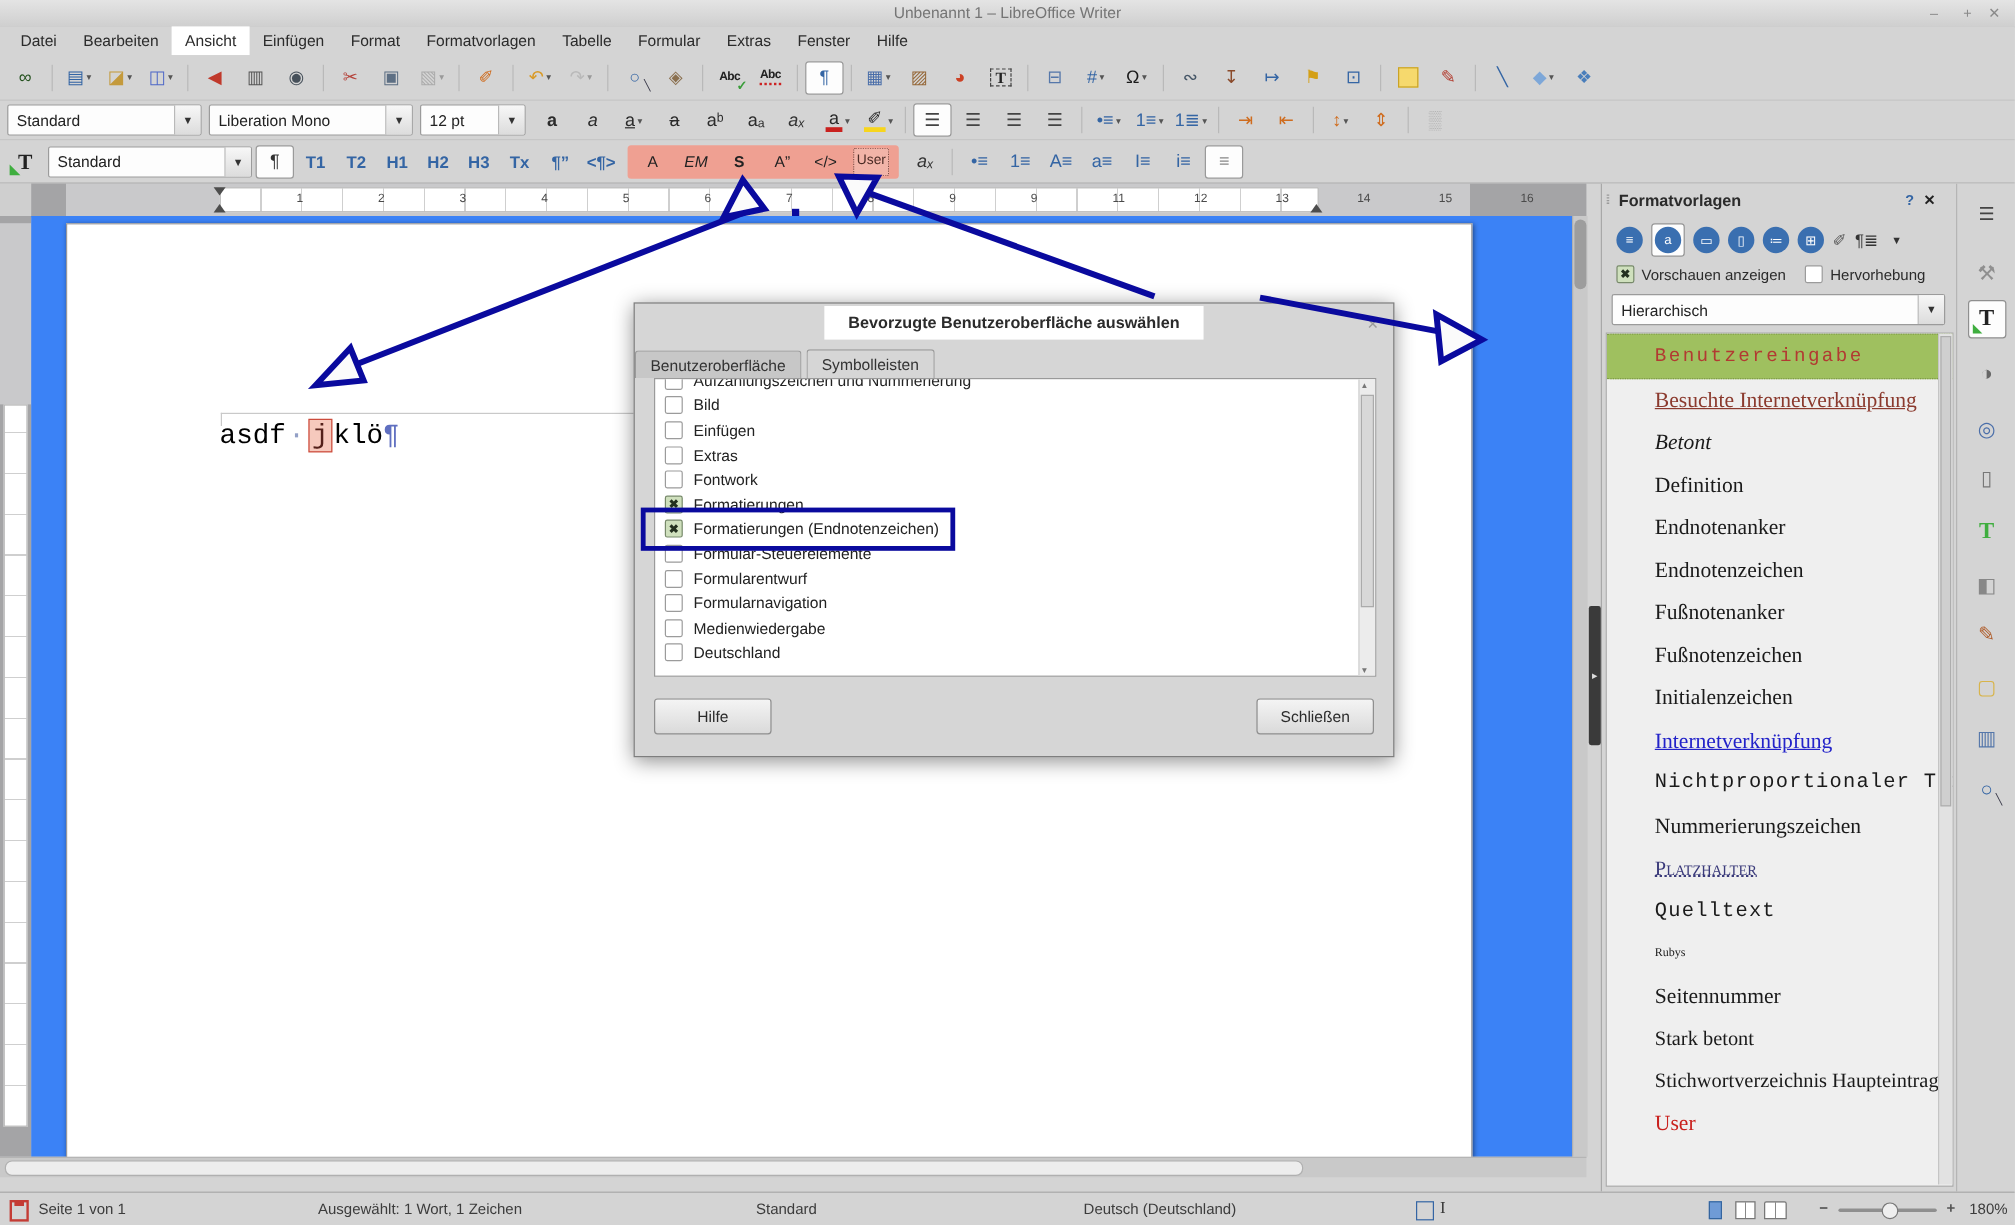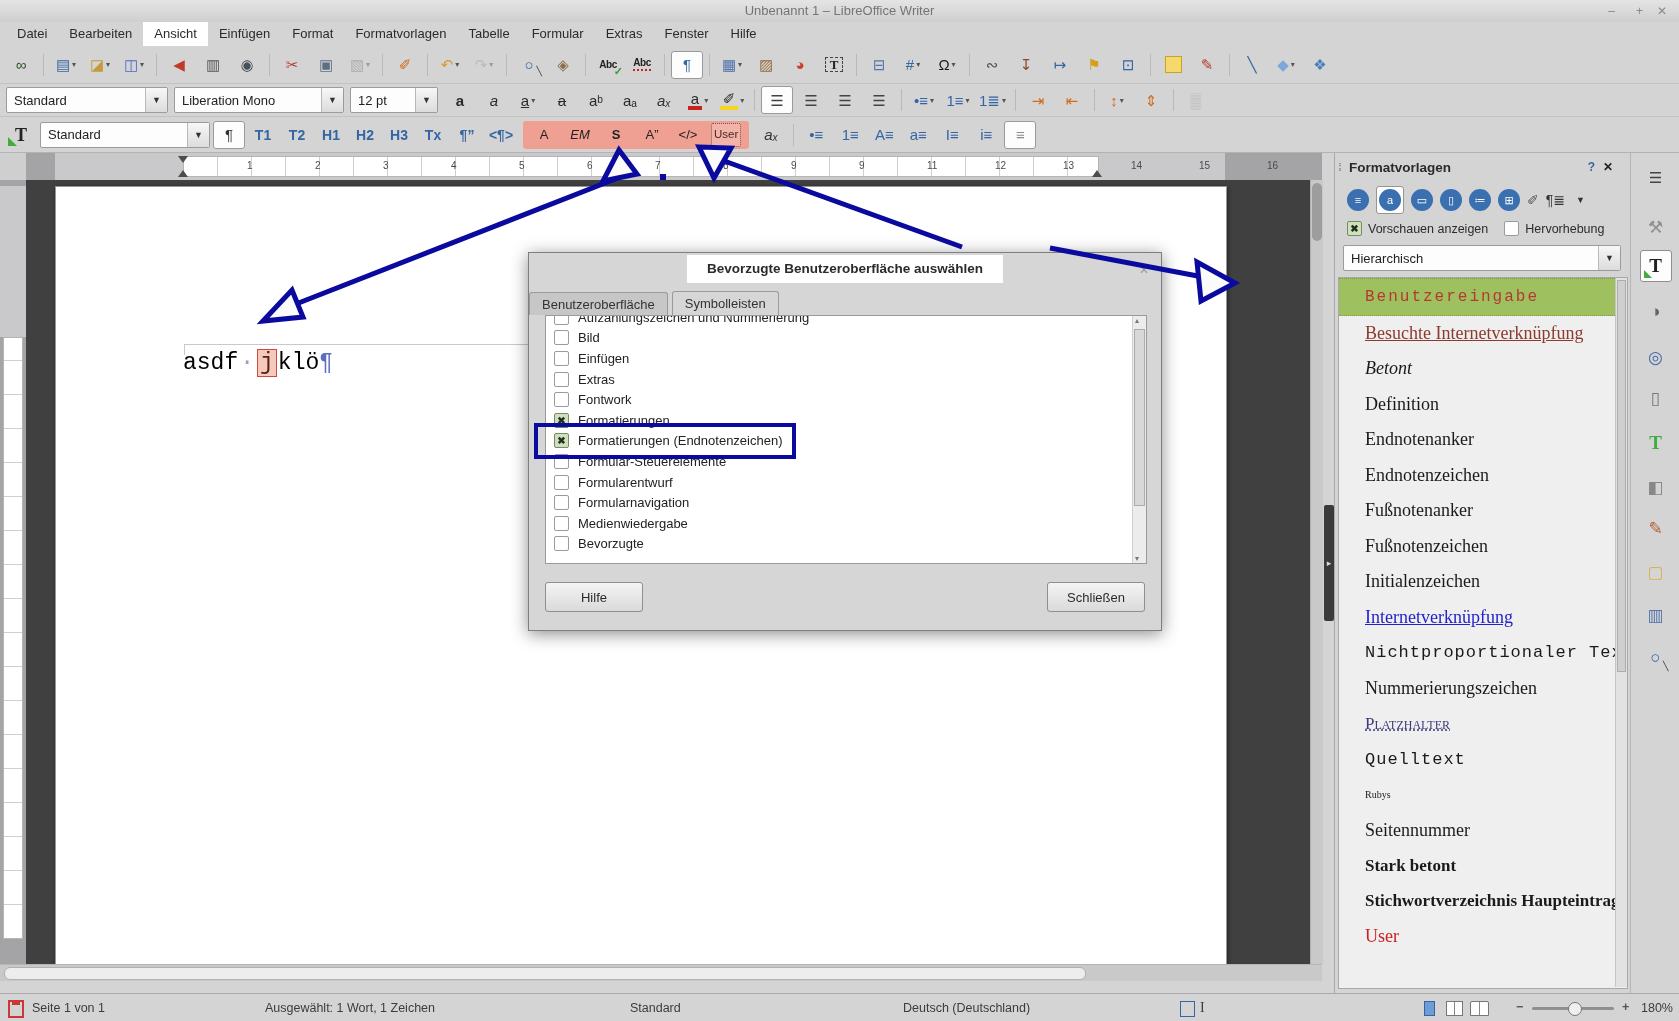--- a/index.html
+++ b/index.html
@@ -63,21 +63,21 @@
   .rnum{position:absolute;top:7px;font-size:10px;color:#4a4a4a}
   .imark{position:absolute;width:0;height:0;border-left:5px solid transparent;border-right:5px solid transparent}
   #imark-top{left:152px;top:3px;border-top:7px solid #4d4d4d}
   #imark-bot{left:152px;bottom:3px;border-bottom:7px solid #4d4d4d}
   #imark-right{left:1066px;bottom:3px;border-bottom:7px solid #4d4d4d}
   #vruler{position:absolute;left:0;top:180px;width:26px;height:784px;background:#a4a4a6}
   #vruler .vmargin{position:absolute;left:0;right:0;top:6px;height:151px;background:#c9c9cb}
   #vruler .vtext{position:absolute;left:3px;right:3px;top:157px;height:600px;background:#fff;border:1px solid #b5b5b5;
      background-image:repeating-linear-gradient(0deg,transparent 0 33px,#cfcfcf 33px 34px)}
   
-  #docarea{position:absolute;left:26px;top:180px;width:1284px;height:784px;background:#404040}
+  #docarea{position:absolute;left:26px;top:180px;width:1284px;height:784px;background:#3b82f6}
   #page{position:absolute;left:29px;top:6px;width:1170px;height:778px;background:#fff;border:1px solid #97979b;
         box-shadow:1px 1px 4px rgba(0,0,0,.45)}
   #marginline{position:absolute;left:128px;top:157px;width:914px;height:10px;
         border-top:1px solid #c9c9c9;border-left:1px solid #c9c9c9;border-right:1px solid #c9c9c9}
   #docline{position:absolute;left:127px;top:162px;font-family:"Liberation Mono","DejaVu Sans Mono",monospace;
         font-size:23px;color:#000;display:flex;align-items:baseline}
   .t-space{color:#93a0c6;margin:0 2px}
   .t-sel{background:#f6c9bd;border:1px solid #cc4b3d;color:#53201a;padding:0 2px;margin:0 1px}
   .t-pil{color:#5f6fc0}
   
@@ -97,31 +97,31 @@
   .sbc{width:22px;height:22px;border-radius:50%;background:#3a6fb0;color:#fff;font-size:11px;
        display:flex;align-items:center;justify-content:center}
   .sbp{font-size:14px;display:flex;align-items:center;justify-content:center;height:22px}
   .sbwrap{display:flex}
   .sbwrap.on{background:#fdfdfd;border:1px solid #949494;border-radius:3px;padding:2px}
   .sbdd{font-size:9px;color:#333;margin-left:4px}
   #sbchecks{position:absolute;top:68px;left:12px;display:flex;gap:16px;font-size:12.5px;align-items:center}
   .ckrow{display:flex;align-items:center;gap:6px}
   #sbfilter{position:absolute;top:92px;left:8px;right:10px}
   #stylelist{position:absolute;top:124px;left:3px;right:3px;bottom:4px;background:#efefef;border:1px solid #a8a8a8;overflow:hidden}
-  .srow{height:35.5px;display:flex;align-items:center;padding-left:26px;
+  .srow{height:35.5px;display:flex;align-items:center;padding-left:40px;
         font-family:"Liberation Serif","DejaVu Serif",serif;font-size:18px;color:#1a1a1a;white-space:nowrap;overflow:hidden}
   .srow.sel{background:#9fc05f;color:#b23a32;font-family:"Liberation Mono","DejaVu Sans Mono",monospace;
         font-size:16px;letter-spacing:2px;border-top:1px dotted #7f9a4a;border-bottom:1px dotted #7f9a4a}
   .srow.visited{color:#8b3a2e;text-decoration:underline}
   .srow.link{color:#2323c9;text-decoration:underline}
   .srow.italic{font-style:italic}
   .srow.mono{font-family:"Liberation Mono","DejaVu Sans Mono",monospace;font-size:17px;letter-spacing:1px}
   .srow.placeholder{font-variant:small-caps;color:#3a3a7a;text-decoration:underline dotted;font-size:17px}
   .srow.tiny{font-size:10px}
-  .srow.boldrow{font-weight:bold;font-size:17px}
+  .srow.boldrow{font-weight:normal;font-size:17px}
   .srow.redrow{color:#c9211e}
   #sblistscroll{position:absolute;right:4px;top:125px;bottom:6px;width:11px;background:#e2e2e2;border-left:1px solid #c5c5c5;z-index:11}
   #sblistscroll .dthumb{position:absolute;left:1px;right:1px;top:2px;height:55%;background:#cfcfcf;border:1px solid #adadad}
   
   #deck{position:absolute;left:1630px;top:153px;width:49px;height:840px;background:#d4d4d4;border-left:1px solid #b5b5b5;z-index:10}
   #deckmenu{position:absolute;top:16px;left:50%;transform:translateX(-50%);font-size:15px;color:#444}
   .dk{position:absolute;left:50%;transform:translateX(-50%);width:30px;height:30px;display:flex;align-items:center;
       justify-content:center;font-size:17px;border-radius:3px}
   .dk.on{background:#fdfdfd;border:1px solid #8f8f8f}
   .dk.serifT{font-family:"Liberation Serif",serif;font-weight:bold;font-size:19px}
@@ -676,21 +676,21 @@
         <div class="drow">
           <span class="cb"></span>
           <span>Formularnavigation</span>
         </div>
         <div class="drow">
           <span class="cb"></span>
           <span>Medienwiedergabe</span>
         </div>
         <div class="drow">
           <span class="cb"></span>
-          <span>Bevorzugte</span>
+          <span>Deutschland</span>
         </div>
       </div>
     <div id="dscroll">
         <div class="dthumb"></div>
       </div>
   </div>
   <div class="dbtn" id="dhelp">Hilfe</div>
   <div class="dbtn" id="dcloseb">Schließen</div>
 </div>
 

